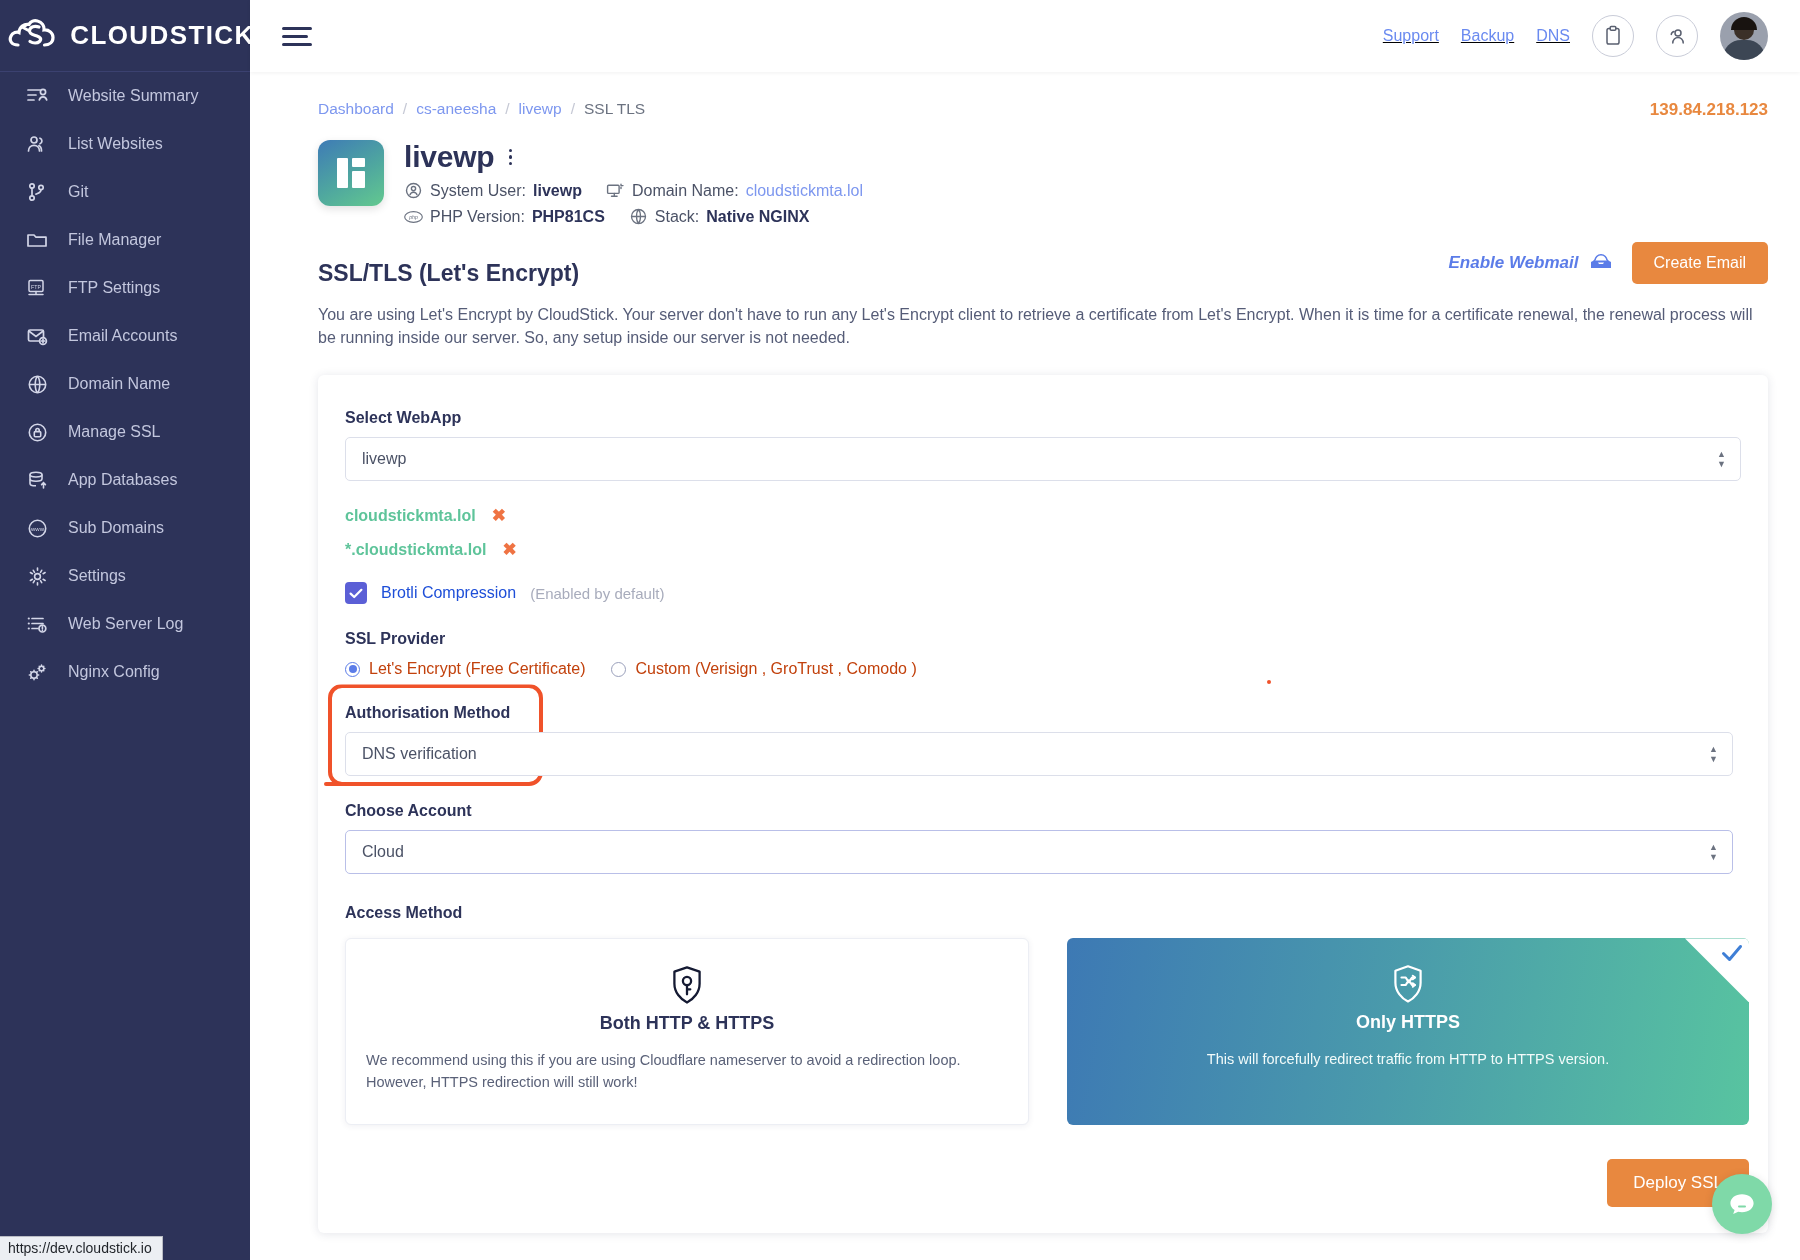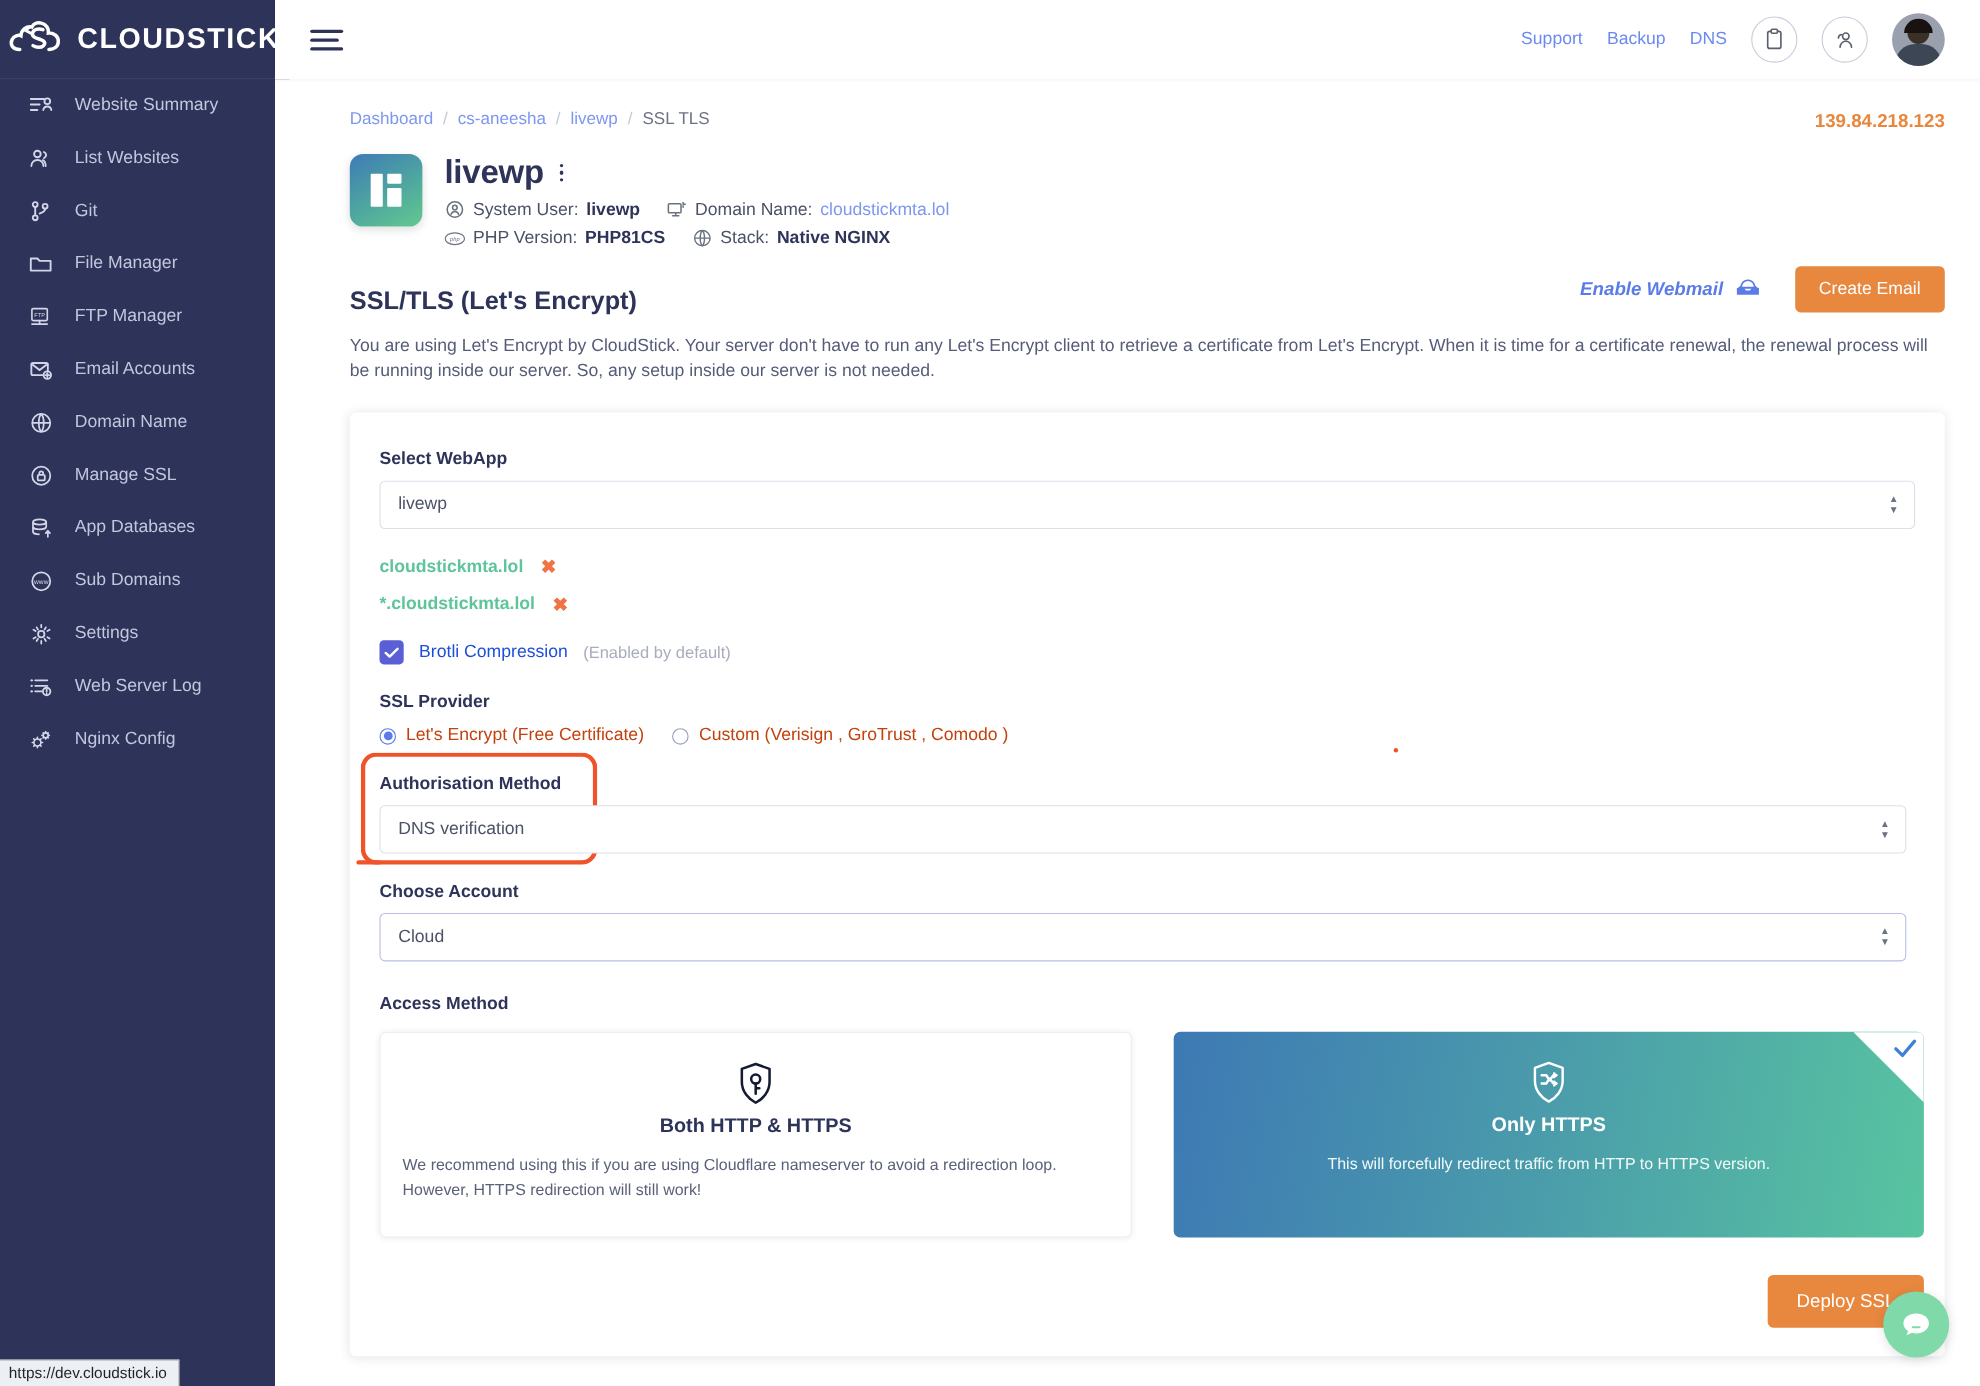--- a/index.html
+++ b/index.html
@@ -48,20 +48,21 @@
   .nav-label { white-space: nowrap; }
 
   
   #topbar {
     position: absolute; left: 250px; top: 0;
     width: 1550px; height: 72px;
     background: #fff;
     display: flex; align-items: center;
     box-shadow: 0 1px 4px rgba(0,0,0,.06);
     z-index: 5;
+    text-decoration: underline;
   }
   #hamburger {
     margin-left: 32px; width: 30px; cursor: pointer;
   }
   #hamburger span {
     display: block; height: 3px; background: #2d3359;
     border-radius: 2px; margin: 5px 0;
   }
   #hamburger span:nth-child(2) { width: 26px; }
   #topbar-right {
@@ -156,21 +157,21 @@
     display: flex; align-items: center; gap: 6px;
     font-size: 16px; color: #4b5266; margin-top: 7px;
   }
   .meta-item { display: flex; align-items: center; gap: 7px; margin-right: 18px; }
   .meta-item b { color: #2d3359; font-weight: 700; }
   .meta-item a { color: #7d97ef; text-decoration: none; cursor: pointer; }
   .meta-icon { width: 19px; height: 19px; display: flex; align-items: center; justify-content: center; }
 
   #header-actions {
     position: absolute; right: 32px; top: 170px;
-    display: flex; align-items: center; gap: 30px;
+    display: flex; align-items: center; gap: 18px;
   }
   #enable-webmail {
     color: #5b7ce8; font-size: 17px; font-weight: 700; font-style: italic;
     display: flex; align-items: center; gap: 9px; cursor: pointer;
   }
   #create-email {
     background: #e8883f; color: #fff; border: none;
     font-size: 16px; font-family: inherit;
     padding: 12px 22px; border-radius: 5px; cursor: pointer;
   }
@@ -394,21 +395,21 @@
   </div>
 
   <div class="nav-item">
     <span class="nav-icon">
       <svg width="22" height="20" viewBox="0 0 22 20" fill="none" stroke="#d3d6e8" stroke-width="1.5">
         <rect x="3" y="2.5" width="14" height="11" rx="1.2"></rect>
         <text x="10" y="10.6" font-size="5.2" fill="#d3d6e8" stroke="none" text-anchor="middle" font-family="Liberation Sans">FTP</text>
         <path d="M3 16.6h14M10 13.5v3" stroke-linecap="round"></path>
       </svg>
     </span>
-    <span class="nav-label">FTP Manager</span>
+    <span class="nav-label">FTP Settings</span>
   </div>
 
   <div class="nav-item">
     <span class="nav-icon">
       <svg width="22" height="20" viewBox="0 0 22 20" fill="none" stroke="#d3d6e8" stroke-width="1.7" stroke-linecap="round">
         <rect x="2.5" y="4" width="15" height="11" rx="1.5"></rect>
           <path d="M2.8 5l7.2 5.4L17.2 5"></path>
         <circle cx="17" cy="15" r="3.4" fill="#2d3359"></circle>
           <path d="M17 13.2v3.6M15.2 15h3.6"></path>
       </svg>

